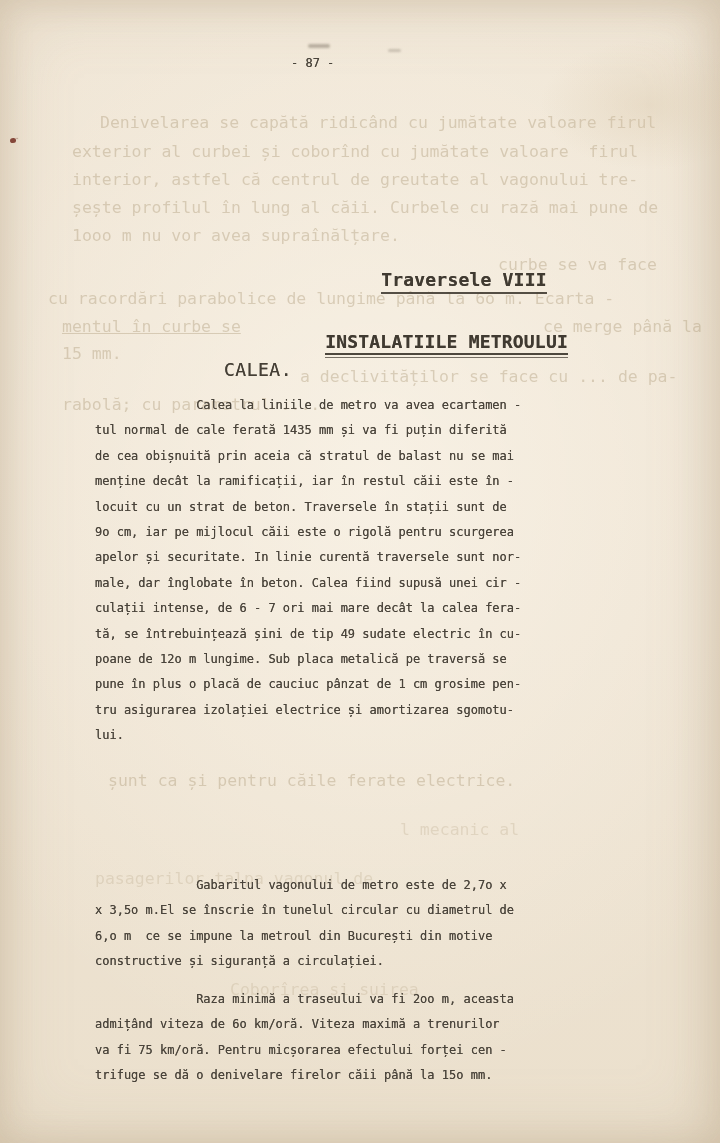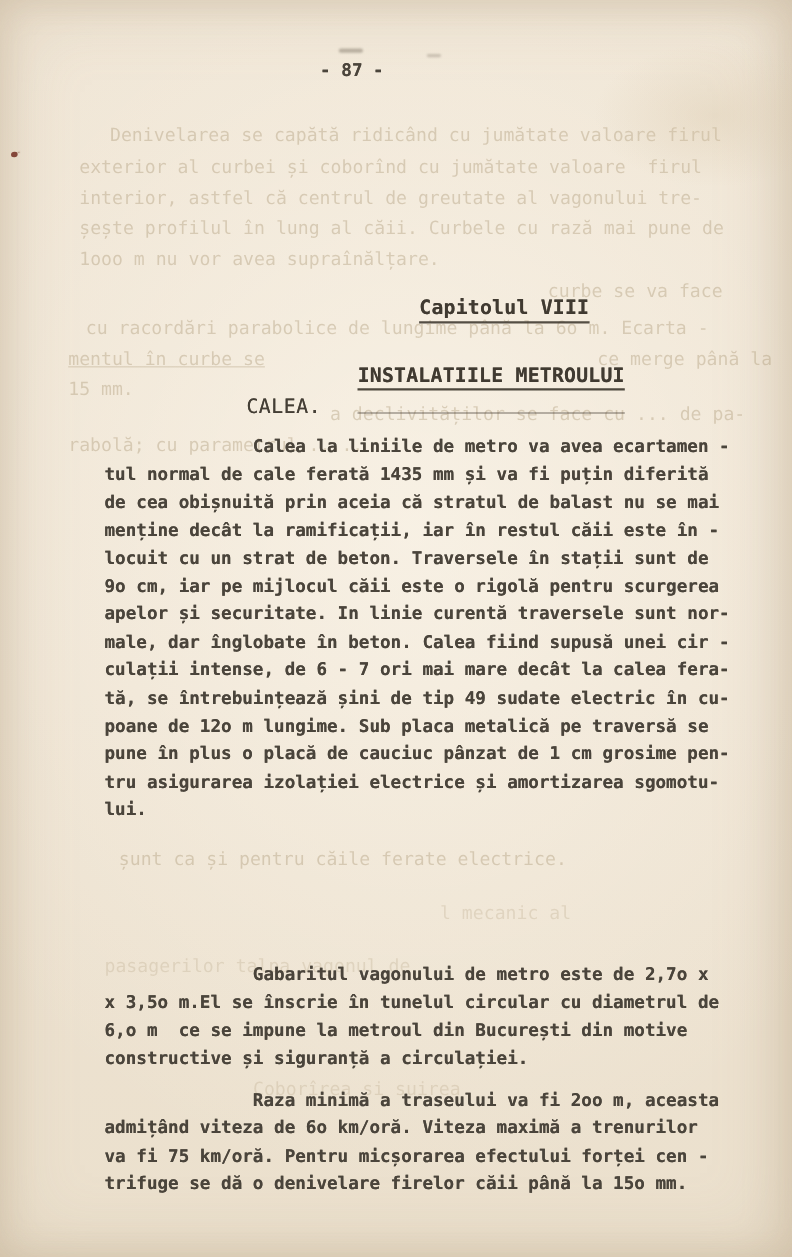--- a/index.html
+++ b/index.html
@@ -7,27 +7,26 @@
     position:relative;width:720px;height:1143px;overflow:hidden;
     background-color:#efe5d4;
     background-image:
       radial-gradient(115% 85% at 52% 42%, rgba(255,251,242,0.55), rgba(255,251,242,0) 62%),
       linear-gradient(180deg,#f0e6d6 0%, #eee3d2 55%, #ebe0cd 100%);
     box-shadow: inset 0 0 70px rgba(172,150,118,0.28), inset -14px 0 34px rgba(172,150,118,0.16), inset 10px 0 26px rgba(172,150,118,0.12);
     font-family:"DejaVu Sans Mono", monospace;
   }
   .txt{
     position:absolute;white-space:pre;
-    color:#4a443b;font-size:16px;line-height:25.4px;
+    color:#4a443b;font-size:12px;line-height:25.4px;
     text-shadow:0 0 0.55px rgba(68,62,52,0.8);
-    font-weight:bold;
   }
   .heading{font-weight:bold;font-size:18px;letter-spacing:0.2px;color:#403a31;}
   .u1{border-bottom:2px solid rgba(62,56,47,0.88);padding-bottom:2px;}
-  .u2o{display:inline-block;border-bottom:1px solid rgba(62,56,47,0.7);padding-bottom:20px;}
+  .u2o{display:inline-block;border-bottom:1px solid rgba(62,56,47,0.7);padding-bottom:2px;}
   .u2i{border-bottom:2px solid rgba(62,56,47,0.92);padding-bottom:1px;}
   .sub{font-size:18px;font-weight:normal;letter-spacing:0.5px;color:#443e35;text-align:right;}
   .ghost{
     position:absolute;white-space:pre;
     color:#a6926f;opacity:0.36;filter:blur(0.55px);
     font-size:16.5px;line-height:25px;
   }
   .ghost.dim{opacity:0.22;}
   .speck{
     position:absolute;left:10px;top:138px;width:6px;height:5px;
@@ -46,40 +45,40 @@
 <body>
 
 <div class="page">
 
   <div class="ghost" style="left:100px;top:110px;">Denivelarea se capătă ridicând cu jumătate valoare firul</div>
   <div class="ghost" style="left:72px;top:139px;">exterior al curbei și coborînd cu jumătate valoare  firul</div>
   <div class="ghost" style="left:72px;top:167px;">interior, astfel că centrul de greutate al vagonului tre-</div>
   <div class="ghost" style="left:72px;top:195px;">șește profilul în lung al căii. Curbele cu rază mai pune de</div>
   <div class="ghost" style="left:72px;top:223px;">1ooo m nu vor avea supraînălțare.</div>
   <div class="ghost" style="left:498px;top:252px;">curbe se va face</div>
-  <div class="ghost" style="left:78px;top:286px;">cu racordări parabolice de lungime până la 6o m. Ecarta -</div>
+  <div class="ghost" style="left:48px;top:286px;">cu racordări parabolice de lungime până la 6o m. Ecarta -</div>
   <div class="ghost" style="left:62px;top:314px;text-decoration:underline;">mentul în curbe se</div>
   <div class="ghost" style="left:516px;top:314px;margin-left:27px;">ce merge până la</div>
   <div class="ghost" style="left:62px;top:341px;">15 mm.</div>
   <div class="ghost" style="left:300px;top:364px;">a declivităților se face cu ... de pa-</div>
   <div class="ghost" style="left:62px;top:392px;">rabolă; cu parametrul .....</div>
   <div class="ghost" style="left:108px;top:768px;">șunt ca și pentru căile ferate electrice.</div>
   <div class="ghost dim" style="left:400px;top:817px;">l mecanic al</div>
   <div class="ghost dim" style="left:95px;top:866px;">pasagerilor talpa vagonul de</div>
   <div class="ghost dim" style="left:230px;top:977px;">Coborîrea și suirea</div>
 
   <div class="stain"></div>
   <div class="smudge sm1"></div>
   <div class="smudge sm2"></div>
   <div class="speck"></div>
 
   <div class="txt" style="left:291px;top:51px;">- 87 -</div>
 
   <div class="txt heading" style="left:337px;top:242px;">
-    <span class="u1">Capitolul VIII</span>
+    <span class="u1">Traversele VIII</span>
   </div>
 
   <div class="txt heading" style="left:281px;top:304px;">
     <span class="u2o"><span class="u2i">INSTALATIILE METROULUI</span></span>
   </div>
 
   <div class="txt sub" style="left:224px;top:357px;">CALEA.</div>
 
   <div class="txt" style="left:95px;top:393px;">              Calea la liniile de metro va avea ecartamen -
 tul normal de cale ferată 1435 mm și va fi puțin diferită

